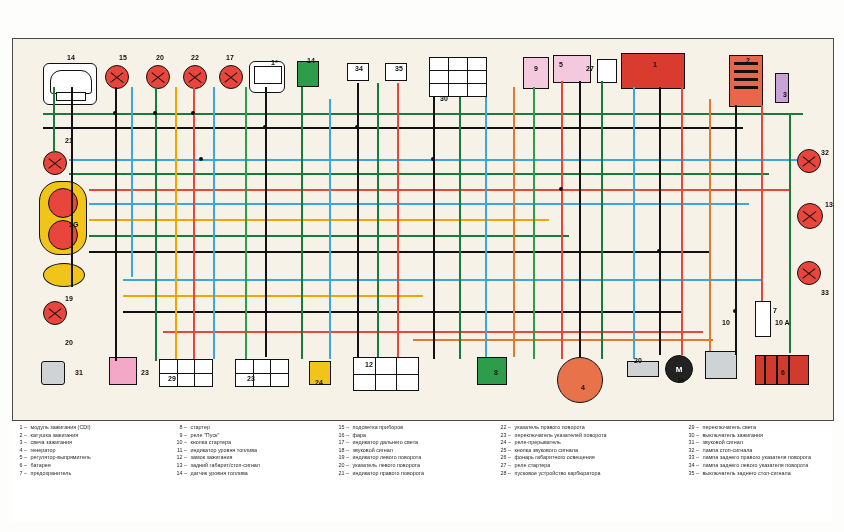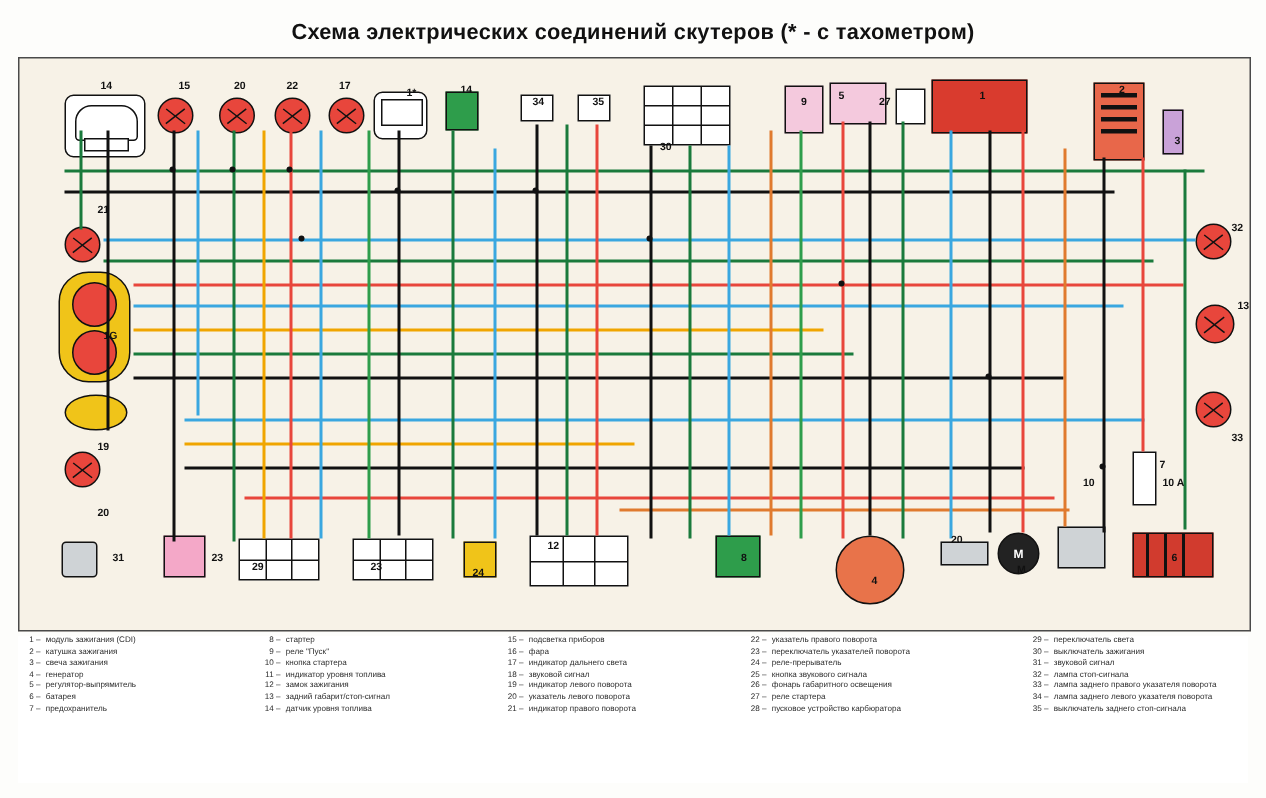--- a/index.html
+++ b/index.html
@@ -39,21 +39,20 @@
   .motor{position:absolute;border-radius:50%;border:1.6px solid #111;background:#222;color:#fff;
          font-size:8px;font-weight:bold;display:flex;align-items:center;justify-content:center;}
   .circ{position:absolute;border-radius:50%;border:1.6px solid #111;}
   .green{background:#2e9d4b;}
 </style>
 </head>
 <body>
 
 <div id="root">
 
-  <div id="title">Схема электрических соединений скутеров (* - с тахометром)</div>
 
   <div id="sheet">
 
     <div class="gauge" style="left:30px;top:24px;width:52px;height:40px;">
       <div style="position:absolute;left:6px;top:6px;width:40px;height:22px;border:1px solid #111;border-radius:11px 11px 3px 3px;background:#fff;"></div>
       <div style="position:absolute;left:12px;top:28px;width:28px;height:7px;border:1px solid #111;background:#fff;"></div>
     </div>
     <div class="lamp" style="left:92px;top:26px;width:22px;height:22px;"></div>
     <div class="lamp" style="left:133px;top:26px;width:22px;height:22px;"></div>
     <div class="lamp" style="left:170px;top:26px;width:22px;height:22px;"></div>

